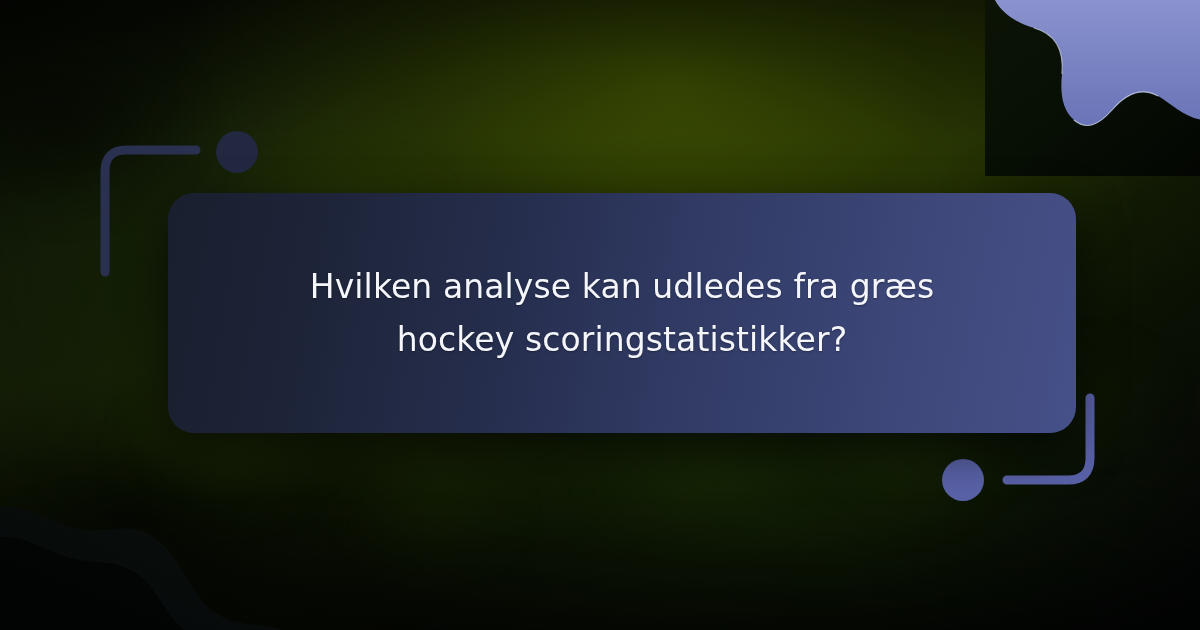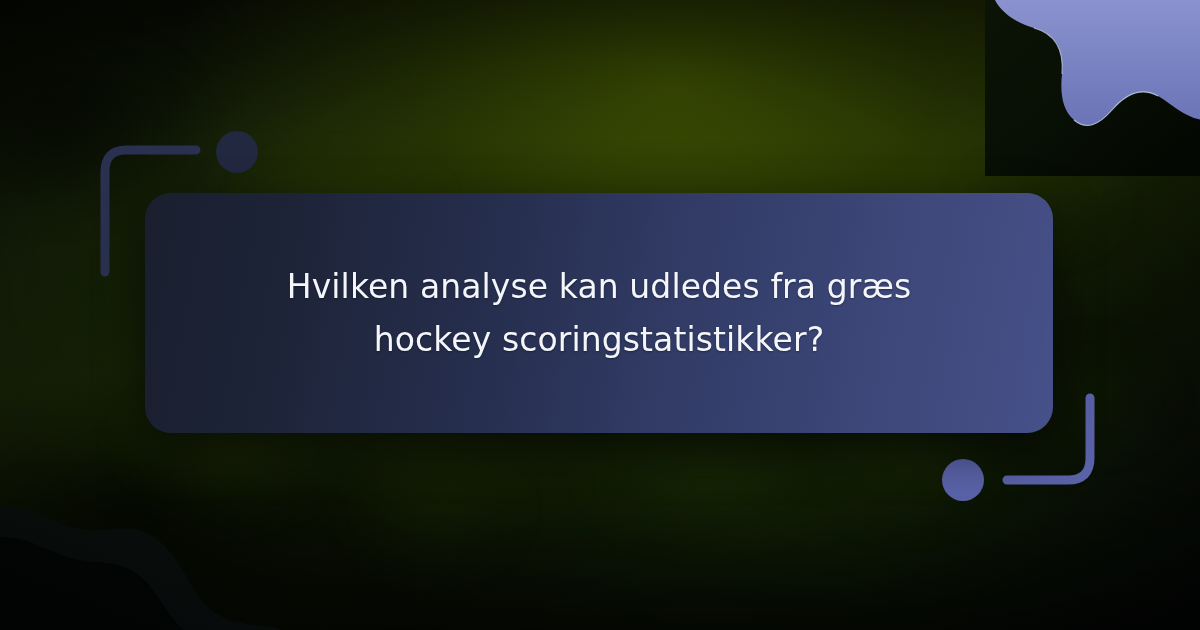--- a/index.html
+++ b/index.html
@@ -66,21 +66,21 @@
   
   .deco-layer {
     position: absolute;
     inset: 0;
     pointer-events: none;
   }
 
   
   .card {
     position: absolute;
-    left: 145px;
+    left: 168px;
     top: 193px;
     width: 908px;
     height: 240px;
     border-radius: 26px;
     background: linear-gradient(100deg,
         #191f2e 0%,
         #1d2438 16%,
         #252d4c 36%,
         #303a63 56%,
         #3a4474 74%,

